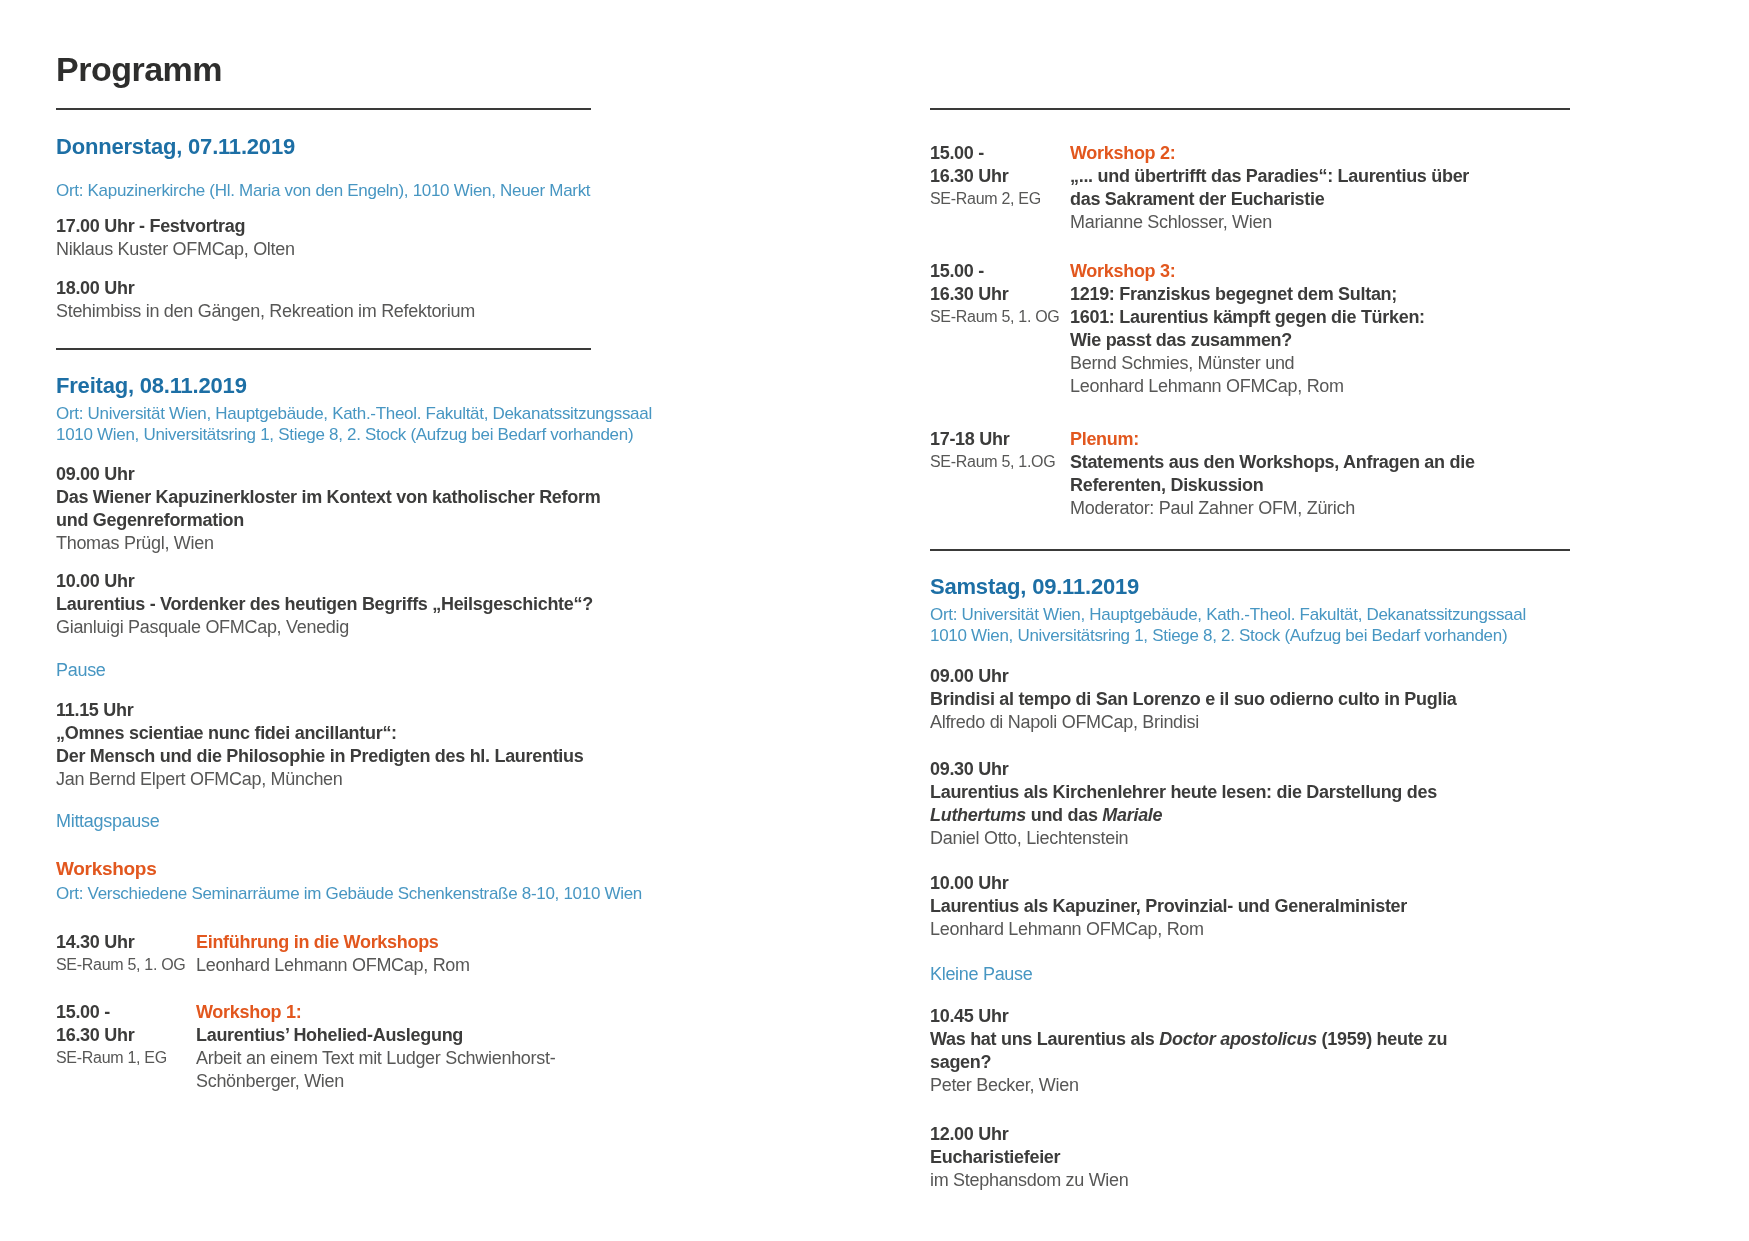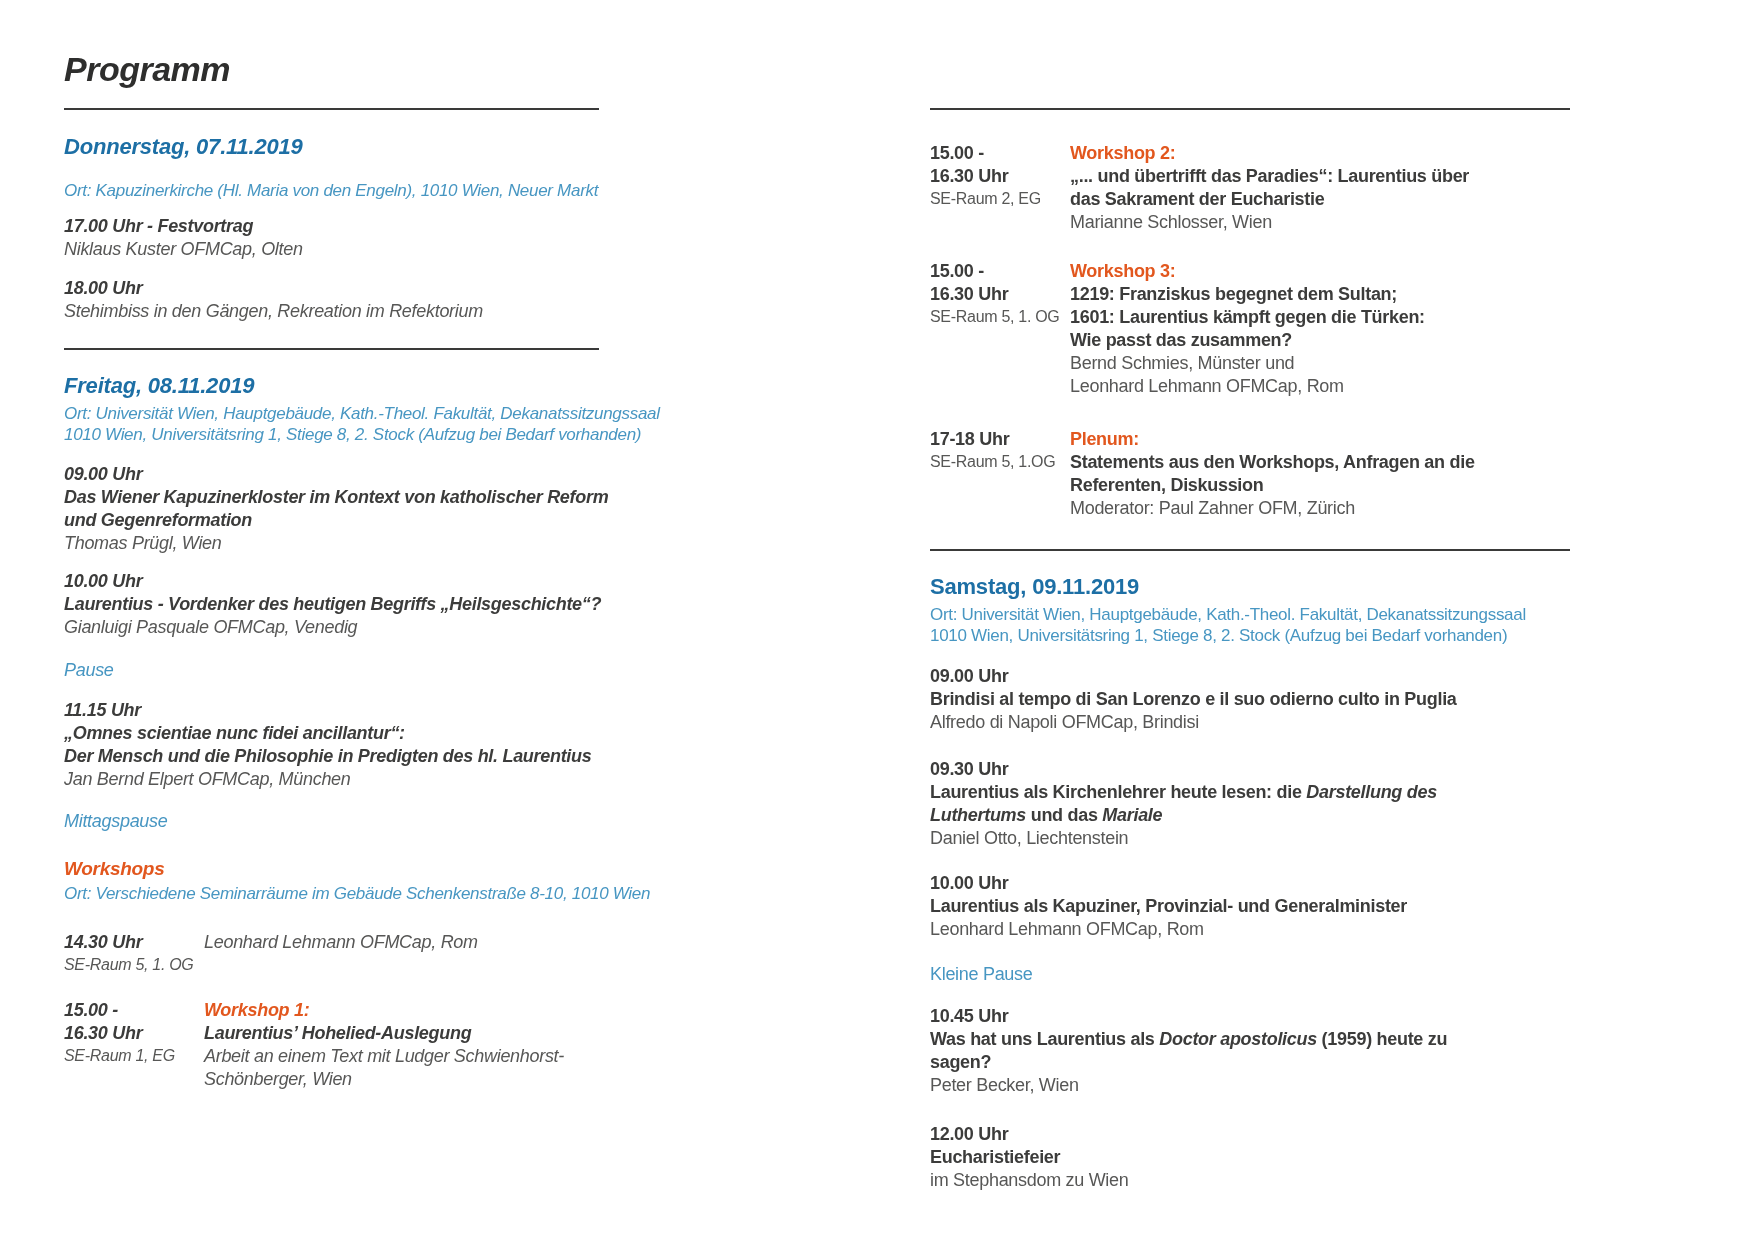--- a/index.html
+++ b/index.html
@@ -3,21 +3,21 @@
 <meta charset="utf-8">
 <style>
   * { margin:0; padding:0; box-sizing:border-box; }
   html,body { background:#ffffff; }
   body {
     width:1749px; height:1241px; position:relative; overflow:hidden;
     font-family:"Liberation Sans","DejaVu Sans",sans-serif;
     color:#3c3c3b;
   }
   .col { position:absolute; }
-  .col-left  { left:64px;  top:48px;  width:535px;font-style:italic; }
+  .col-left  { left:56px;  top:48px;  width:535px; }
   .col-right { left:930px; top:108px; width:640px; }
 
   .page-title {
     font-size:34px; font-weight:700; color:#2e2e2d;
     letter-spacing:-0.5px; line-height:42px;
   }
   .rule { border:none; border-top:2px solid #3a3a39; height:0; }
 
   .day-heading {
     font-size:22px; font-weight:700; color:#1d6fa5;
@@ -97,20 +97,21 @@
 
     <div class="orange ws-heading line" style="margin-top:24px">Workshops</div>
     <div class="ort" style="margin-top:3px">Ort: Verschiedene Seminarräume im Gebäude Schenkenstraße 8-10, 1010 Wien</div>
 
     <div class="wrow" style="margin-top:27px">
       <div class="wtime">
         <div class="t-bold line">14.30 Uhr</div>
         <div class="wroom line">SE-Raum 5, 1. OG</div>
       </div>
       <div class="wbody">
+        <div class="orange line">Einführung in die Workshops</div>
         <div class="t-gray line">Leonhard Lehmann OFMCap, Rom</div>
       </div>
     </div>
 
     <div class="wrow" style="margin-top:24px">
       <div class="wtime">
         <div class="t-bold line">15.00 -</div>
         <div class="t-bold line">16.30 Uhr</div>
         <div class="wroom line">SE-Raum 1, EG</div>
       </div>
@@ -180,21 +181,21 @@
 
     <div class="entry" style="margin-top:19px">
       <div class="t-bold line">09.00 Uhr</div>
       <div class="t-bold line">Brindisi al tempo di San Lorenzo e il suo odierno culto in Puglia</div>
       <div class="t-gray line">Alfredo di Napoli OFMCap, Brindisi</div>
     </div>
 
     <div class="entry" style="margin-top:24px">
       <div class="t-bold line">09.30 Uhr</div>
       <div class="t-bold">
-          <div class="line"><span>Laurentius als Kirchenlehrer heute lesen: die </span><span style="font-style: italic;">Darstellung des</span></div>
+          <div class="line"><span>Laurentius als Kirchenlehrer heute lesen: die </span><span style="">Darstellung des</span></div>
           <div class="line"><span style="font-style: italic;">Luthertums</span><span> und das </span><span style="font-style: italic;">Mariale</span></div>
         </div>
       <div class="t-gray line">Daniel Otto, Liechtenstein</div>
     </div>
 
     <div class="entry" style="margin-top:22px">
       <div class="t-bold line">10.00 Uhr</div>
       <div class="t-bold line">Laurentius als Kapuziner, Provinzial- und Generalminister</div>
       <div class="t-gray line">Leonhard Lehmann OFMCap, Rom</div>
     </div>

